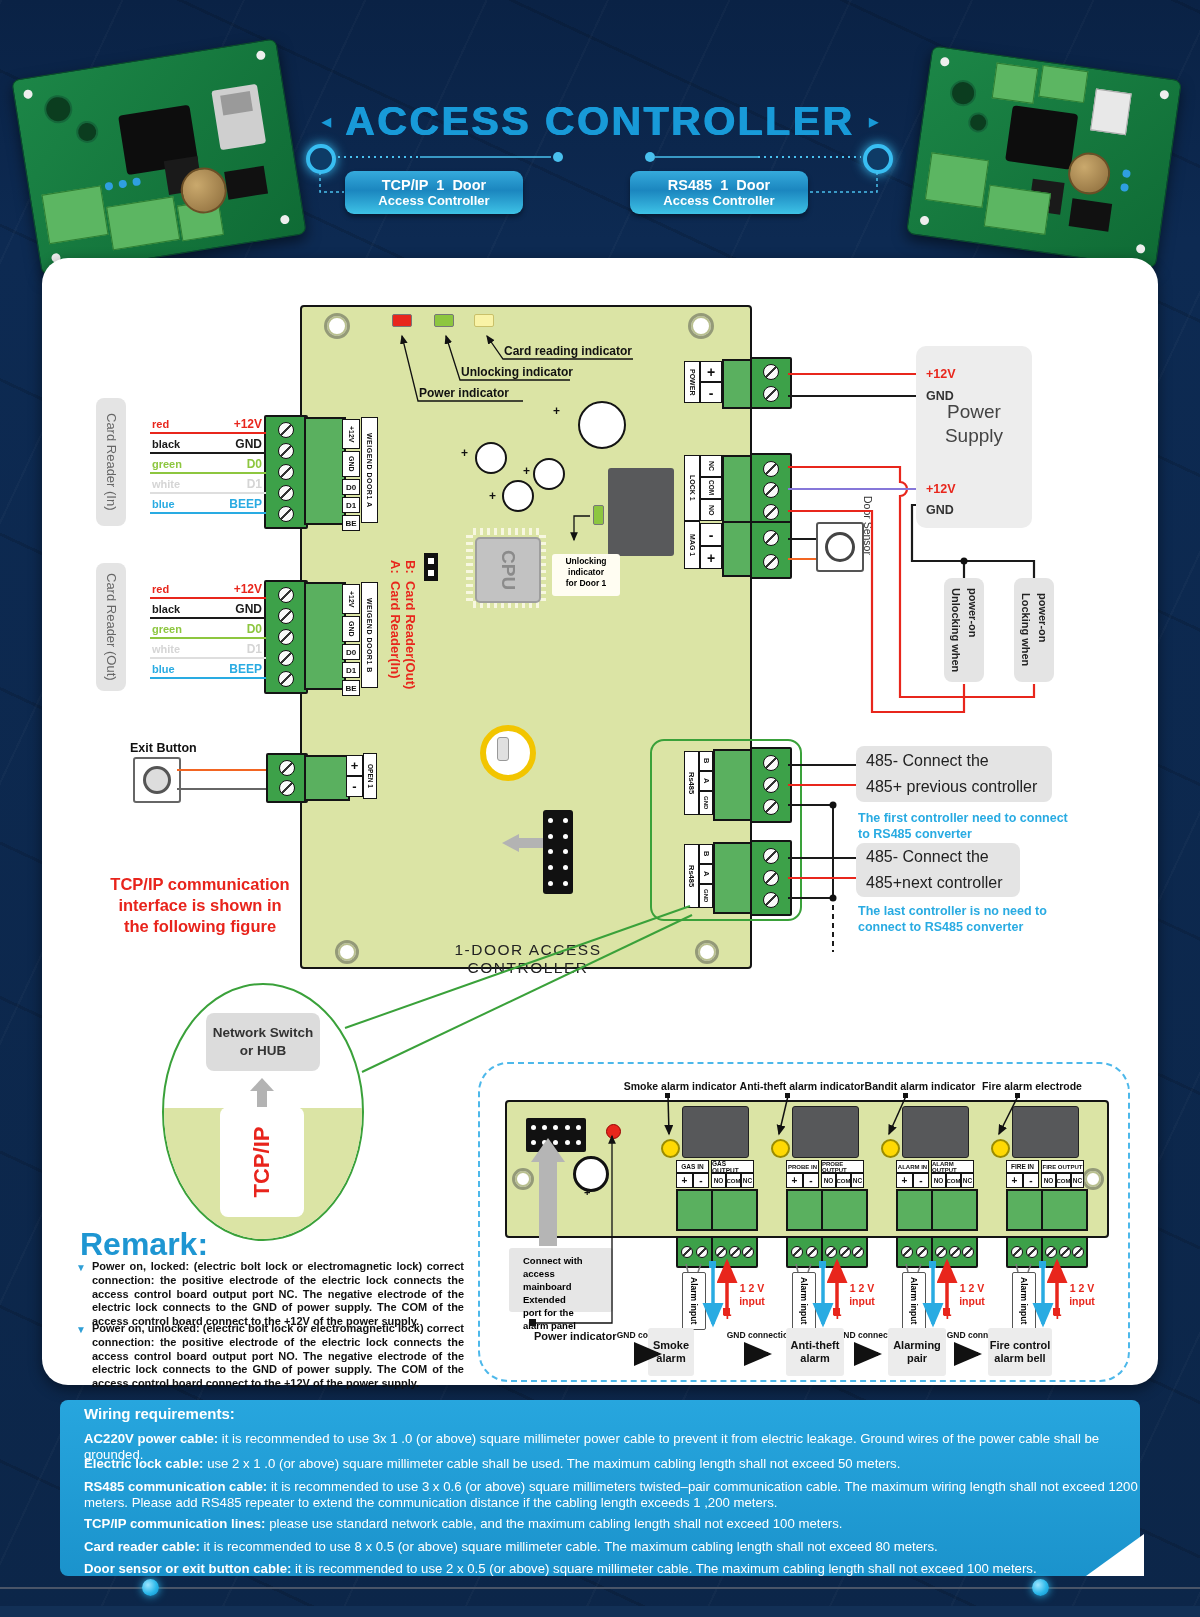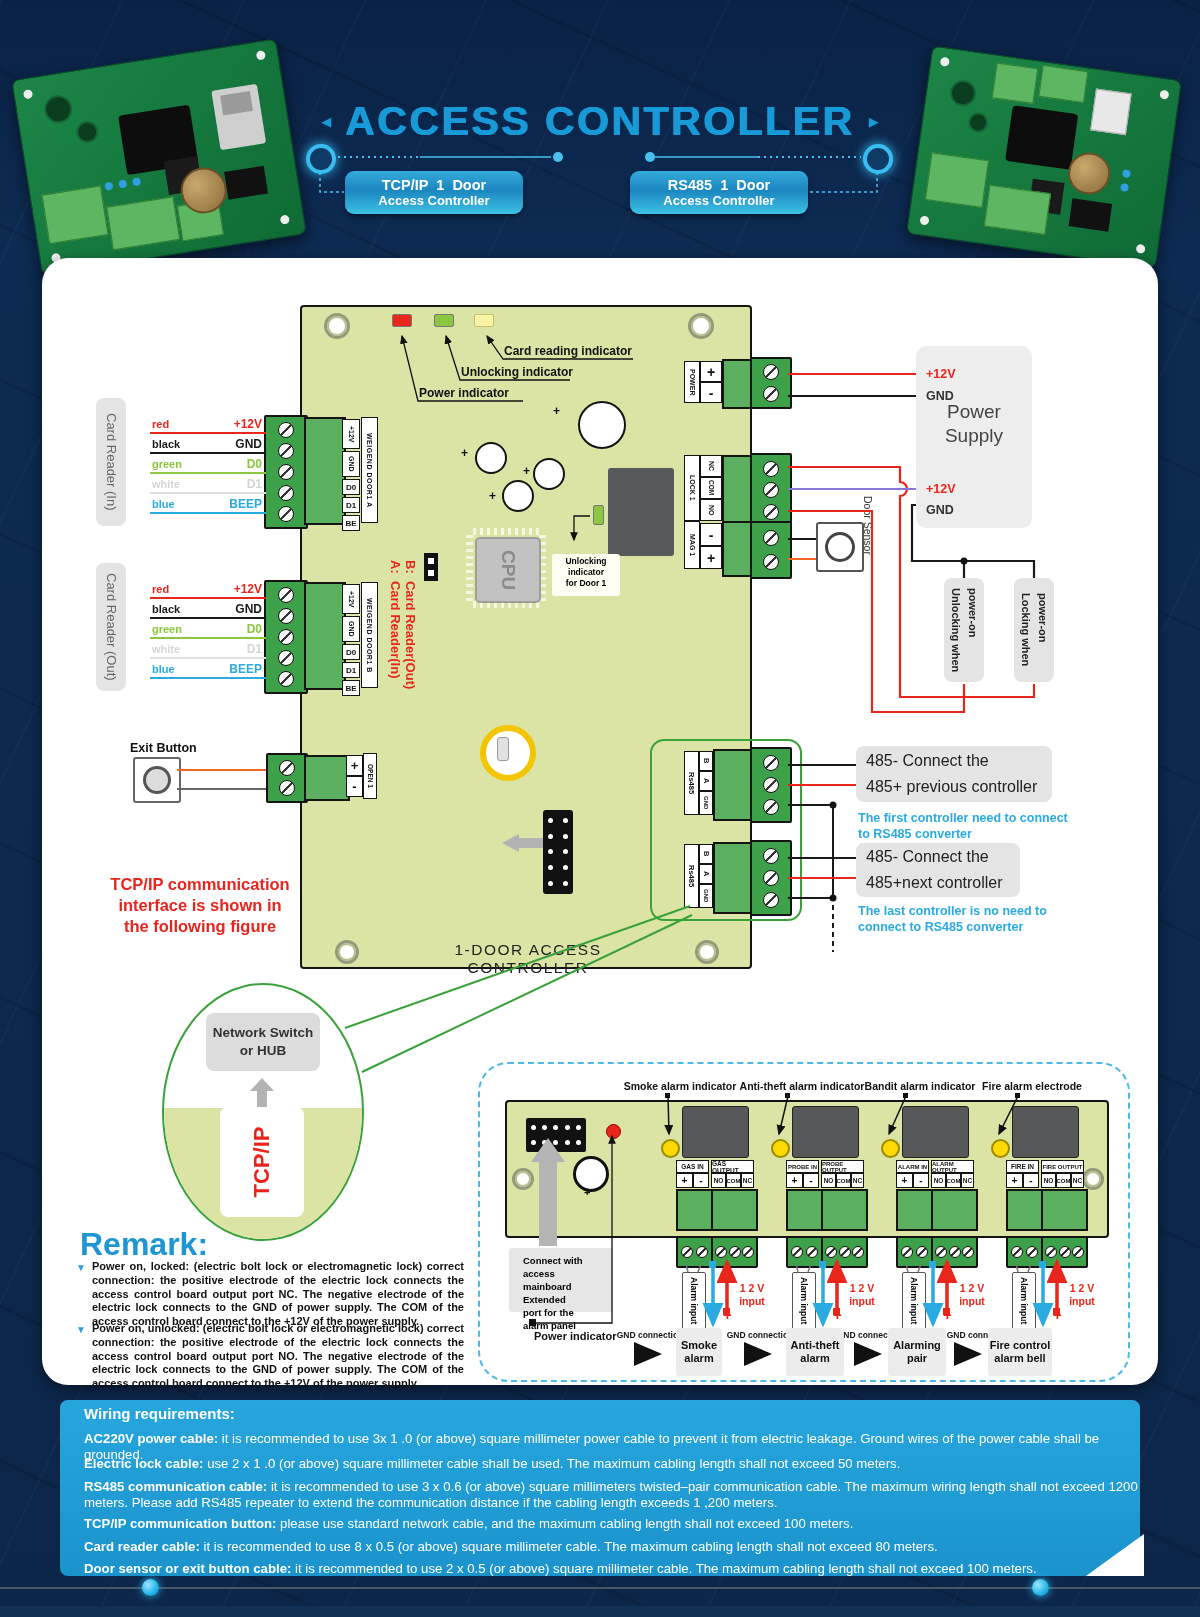--- a/index.html
+++ b/index.html
@@ -483,21 +483,21 @@
   <div class="abs lbl" style="left:723px;top:1306px;font-size:15px;color:#e8261c">+</div>
   <div class="abs lbl" style="left:833px;top:1306px;font-size:15px;color:#e8261c">+</div>
   <div class="abs lbl" style="left:943px;top:1306px;font-size:15px;color:#e8261c">+</div>
   <div class="abs lbl" style="left:1053px;top:1306px;font-size:15px;color:#e8261c">+</div>
 
   <div class="abs lbl" style="left:534px;top:1330px;font-size:11px">Power indicator</div>
   <div class="abs lbl" style="left:650px;top:1330px;transform:translateX(-50%);font-size:8.5px;white-space:nowrap">GND connection</div>
   <div class="abs lbl" style="left:760px;top:1330px;transform:translateX(-50%);font-size:8.5px;white-space:nowrap">GND connection</div>
   <div class="abs lbl" style="left:870px;top:1330px;transform:translateX(-50%);font-size:8.5px;white-space:nowrap">GND connection</div>
   <div class="abs lbl" style="left:980px;top:1330px;transform:translateX(-50%);font-size:8.5px;white-space:nowrap">GND connection</div>
-  <div class="abs dev pre" style="left:676px;top:1328px;width:46px;height:48px">Smoke
+  <div class="abs dev pre" style="left:648px;top:1328px;width:46px;height:48px">Smoke
 alarm</div>
   <div class="abs dev pre" style="left:786px;top:1328px;width:58px;height:48px">Anti-theft
 alarm</div>
   <div class="abs dev pre" style="left:888px;top:1328px;width:58px;height:48px">Alarming
 pair</div>
   <div class="abs dev pre" style="left:988px;top:1328px;width:64px;height:48px">Fire control
 alarm bell</div>
 
   <svg width="1200" height="1617">
     <defs>
@@ -604,21 +604,21 @@
     <path d="M862,1354 H878" stroke="#111" stroke-width="4" marker-end="url(#ab)" fill="none"></path>
     <path d="M962,1354 H978" stroke="#111" stroke-width="4" marker-end="url(#ab)" fill="none"></path>
   </svg>
 
   <div class="abs" style="left:60px;top:1400px;width:1080px;height:176px;background:linear-gradient(180deg,#27a6de,#1b93cc);border-radius:8px"></div>
   <div class="abs" style="left:1086px;top:1534px;width:0;height:0;border-bottom:42px solid #fff;border-left:58px solid transparent"></div>
   <div class="wi" style="left:84px;top:1406px;font-size:15px;font-weight:bold">Wiring requirements:</div>
   <div class="wi" style="left:84px;top:1431px;width:1056px"><b>AC220V power cable:</b><span> it is recommended to use 3x 1 .0 (or above) square millimeter power cable to prevent it from electric leakage. Ground wires of the power cable shall be grounded.</span></div>
   <div class="wi" style="left:84px;top:1456px;width:1056px"><b>Electric lock cable:</b><span> use 2 x 1 .0 (or above) square millimeter cable shall be used. The maximum cabling length shall not exceed 50 meters.</span></div>
   <div class="wi" style="left:84px;top:1479px;width:1056px"><b>RS485 communication cable:</b><span> it is recommended to use 3 x 0.6 (or above) square millimeters twisted–pair communication cable. The maximum wiring length shall not exceed 1200 meters. Please add RS485 repeater to extend the communication distance if the cabling length exceeds 1 ,200 meters.</span></div>
-  <div class="wi" style="left:84px;top:1516px;width:1056px"><b>TCP/IP communication button:</b><span> please use standard network cable, and the maximum cabling length shall not exceed 100 meters.</span></div>
+  <div class="wi" style="left:84px;top:1516px;width:1056px"><b>TCP/IP communication lines:</b><span> please use standard network cable, and the maximum cabling length shall not exceed 100 meters.</span></div>
   <div class="wi" style="left:84px;top:1539px;width:1056px"><b>Card reader cable:</b><span> it is recommended to use 8 x 0.5 (or above) square millimeter cable. The maximum cabling length shall not exceed 80 meters.</span></div>
   <div class="wi" style="left:84px;top:1561px;width:1000px"><b>Door sensor or exit button cable:</b><span> it is recommended to use 2 x 0.5 (or above) square millimeter cable. The maximum cabling length shall not exceed 100 meters.</span></div>
 
   <div class="abs" style="left:0;top:1587px;width:1200px;height:2px;background:#4a5568"></div>
   <div class="abs" style="left:142px;top:1579px;width:17px;height:17px;border-radius:50%;background:radial-gradient(circle at 35% 35%,#9fe6ff,#29b7ea 55%,#0f86c0);box-shadow:0 0 8px #29b7ea"></div>
   <div class="abs" style="left:1032px;top:1579px;width:17px;height:17px;border-radius:50%;background:radial-gradient(circle at 35% 35%,#9fe6ff,#29b7ea 55%,#0f86c0);box-shadow:0 0 8px #29b7ea"></div>
   <div class="abs" style="left:0;top:1606px;width:1200px;height:11px;background:#123056"></div>
 
 </div>
 

